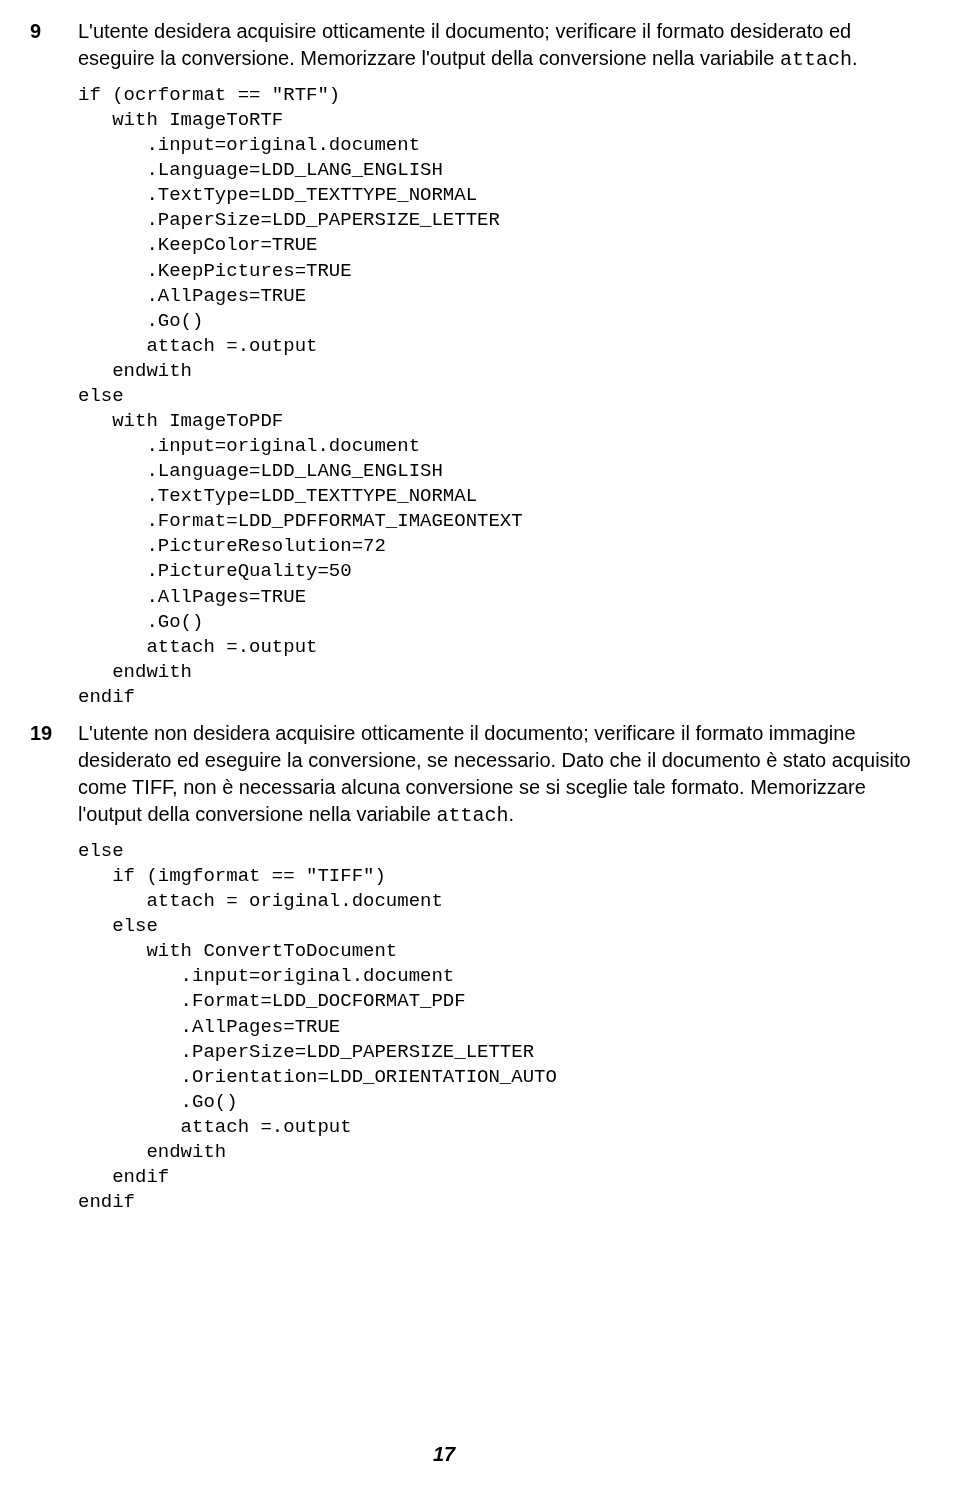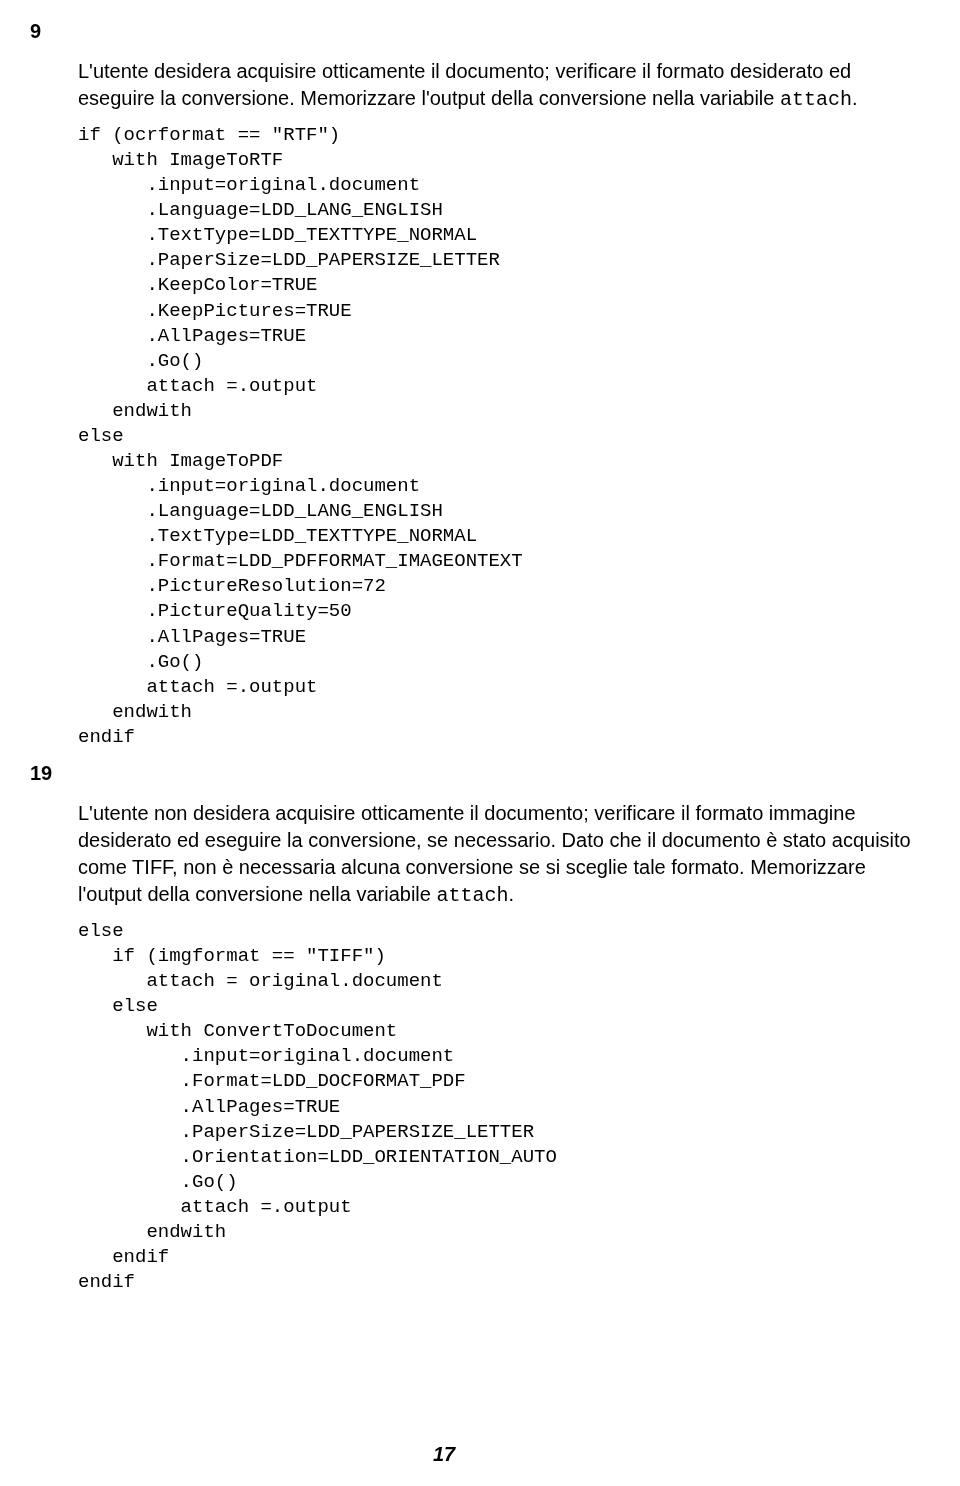--- a/index.html
+++ b/index.html
@@ -23,21 +23,20 @@
     margin-bottom: 6px;
   }
   .step-num {
     font-weight: bold;
     flex: 0 0 48px;
     line-height: 1.35;
   }
   .step-body {
     flex: 1;
     line-height: 1.35;
-    margin-top: 40px;
   }
   .step-body p {
     margin: 0;
   }
   .code {
     font-family: "Courier New", Courier, monospace;
     font-size: 19px;
     line-height: 1.32;
     white-space: pre;
     margin: 10px 0 10px 48px;

